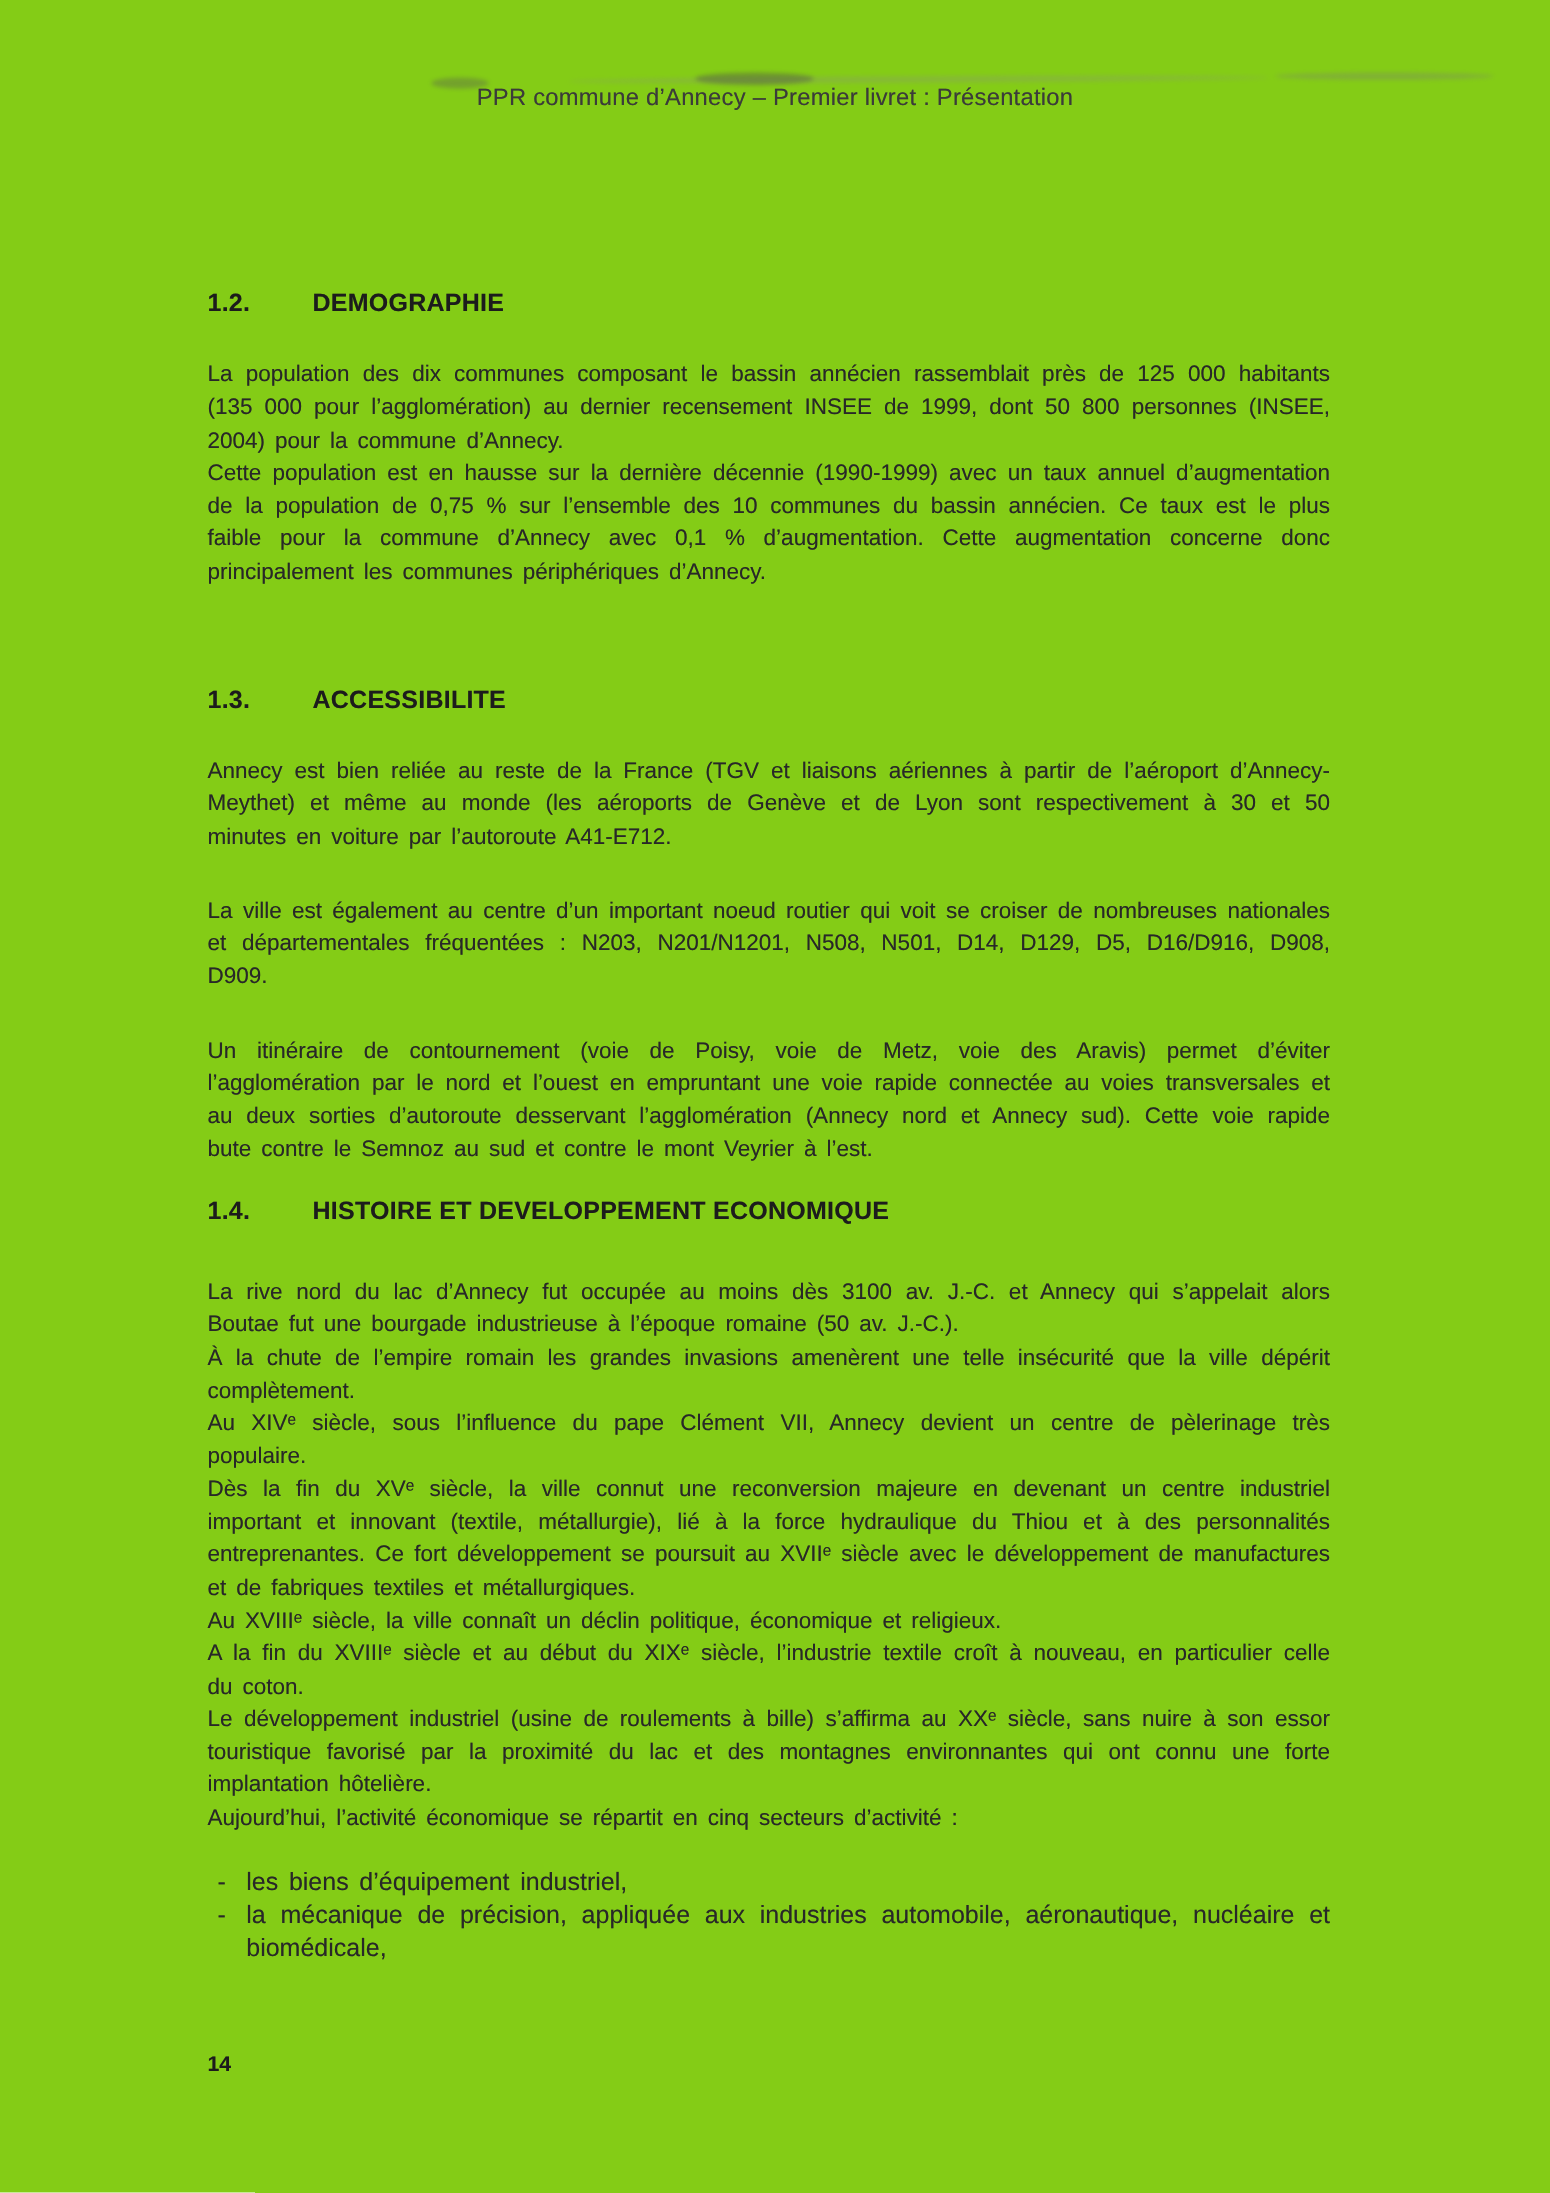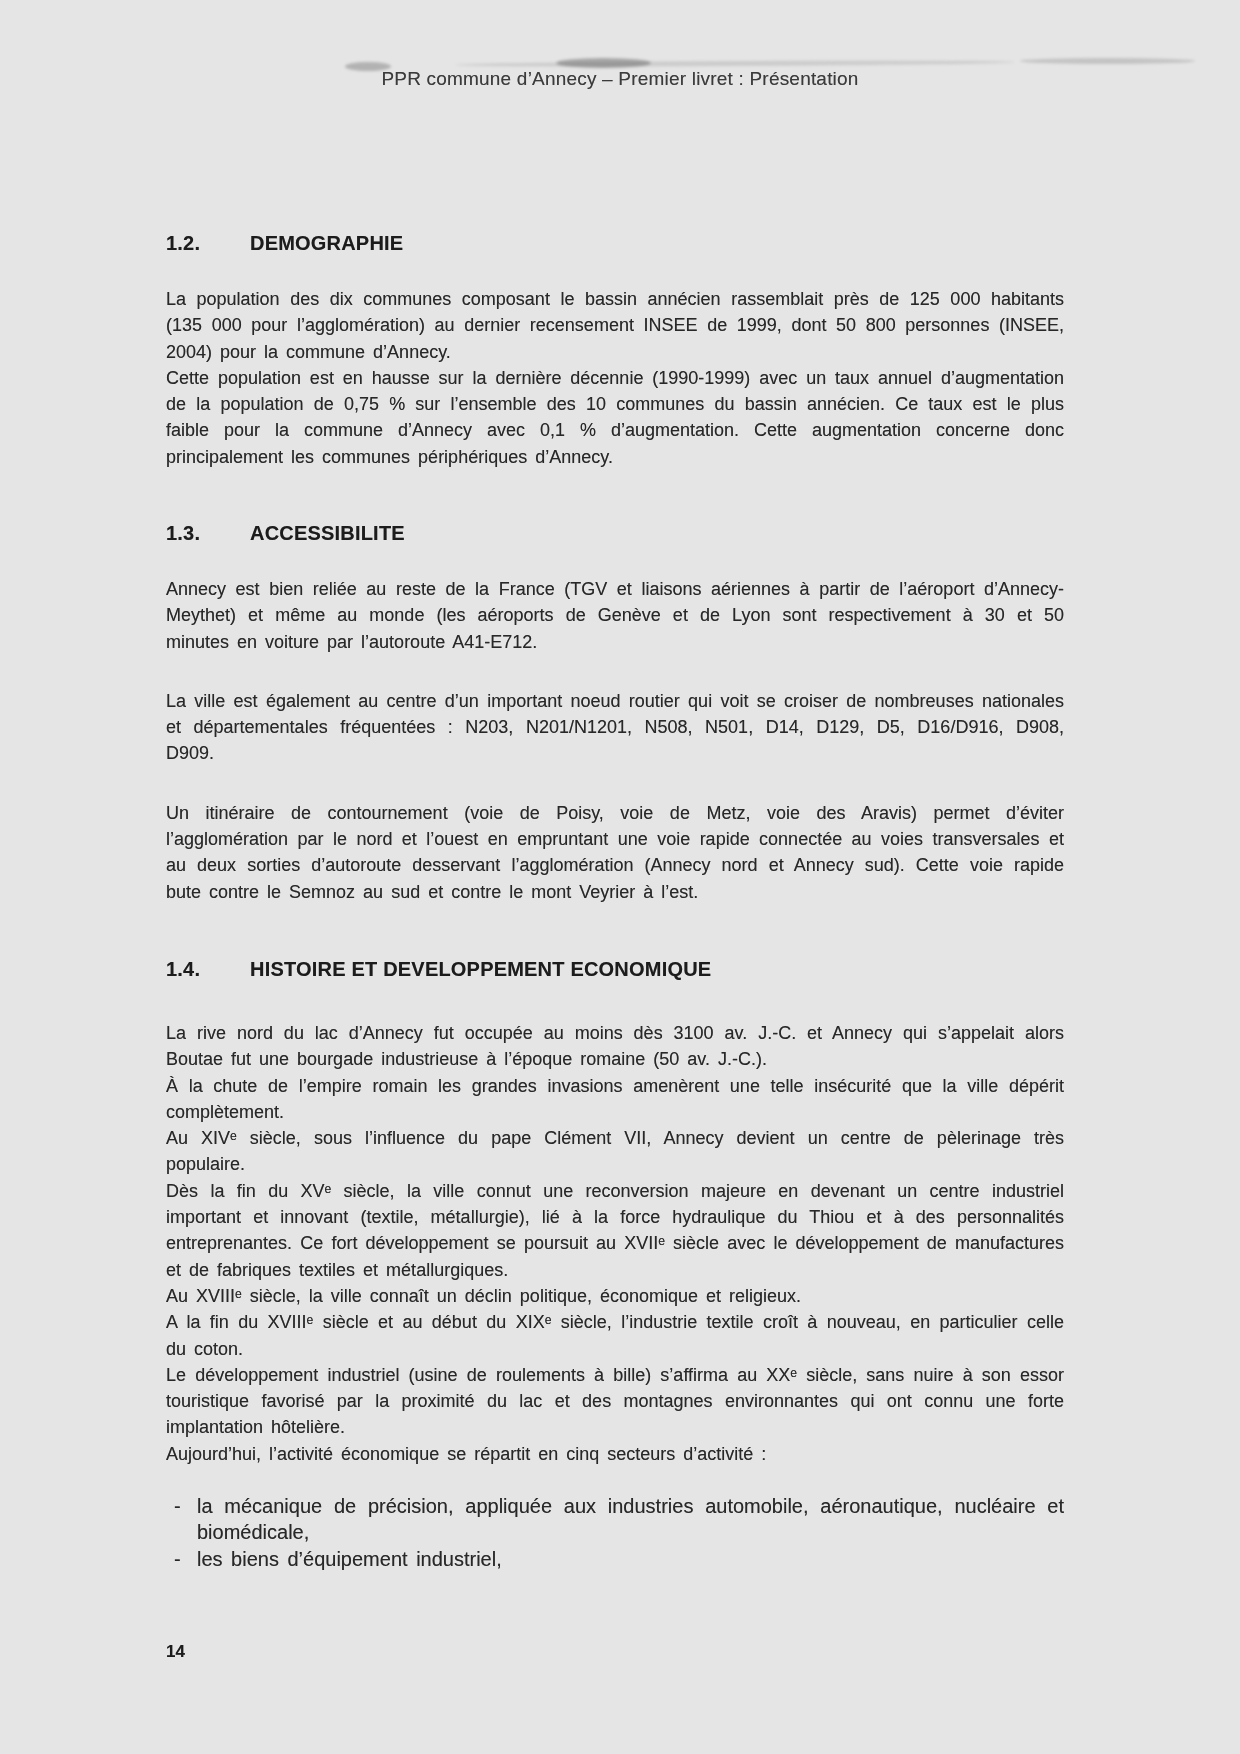--- a/index.html
+++ b/index.html
@@ -4,21 +4,21 @@
 <style>
   html, body {
     margin: 0;
     padding: 0;
     background: #ffffff;
   }
   .page {
     position: relative;
     width: 1240px;
     height: 1754px;
-    background: #e5e5e5;
+    background: #84cc16;
     overflow: hidden;
     font-family: "Liberation Sans", "DejaVu Sans", sans-serif;
     color: #282828;
   }
   
   .page * {
     text-shadow: 0 0 0.5px rgba(45,45,45,0.45);
   }
 
   
@@ -45,21 +45,21 @@
   }
 
   .col {
     position: absolute;
     left: 166px;
     width: 898px;
   }
 
   section { position: absolute; left: 0; width: 898px; }
   #sec-demographie   { top: 230px; }
-  #sec-accessibilite { top: 520px; }
+  #sec-accessibilite { top: 547px; }
   #sec-histoire      { top: 956px; }
 
   .sec-h {
     display: flex;
     margin: 0;
     font-size: 20px;
     font-weight: bold;
     line-height: 26px;
     color: #1c1c1c;
     letter-spacing: .2px;
@@ -151,22 +151,22 @@
       <div class="sec-body">
         <p class="para">La rive nord du lac d’Annecy fut occupée au moins dès 3100 av. J.-C. et Annecy qui s’appelait alors Boutae fut une bourgade industrieuse à l’époque romaine (50 av. J.-C.).</p>
         <p class="para">À la chute de l’empire romain les grandes invasions amenèrent une telle insécurité que la ville dépérit complètement.</p>
         <p class="para">Au XIVᵉ siècle, sous l’influence du pape Clément VII, Annecy devient un centre de pèlerinage très populaire.</p>
         <p class="para">Dès la fin du XVᵉ siècle, la ville connut une reconversion majeure en devenant un centre industriel important et innovant (textile, métallurgie), lié à la force hydraulique du Thiou et à des personnalités entreprenantes. Ce fort développement se poursuit au XVIIᵉ siècle avec le développement de manufactures et de fabriques textiles et métallurgiques.</p>
         <p class="para">Au XVIIIᵉ siècle, la ville connaît un déclin politique, économique et religieux.</p>
         <p class="para">A la fin du XVIIIᵉ siècle et au début du XIXᵉ siècle, l’industrie textile croît à nouveau, en particulier celle du coton.</p>
         <p class="para">Le développement industriel (usine de roulements à bille) s’affirma au XXᵉ siècle, sans nuire à son essor touristique favorisé par la proximité du lac et des montagnes environnantes qui ont connu une forte implantation hôtelière.</p>
         <p class="para">Aujourd’hui, l’activité économique se répartit en cinq secteurs d’activité :</p>
         <ul class="dash-list">
+          <li>les biens d’équipement industriel,</li>
           <li>la mécanique de précision, appliquée aux industries automobile, aéronautique, nucléaire et biomédicale,</li>
-          <li>les biens d’équipement industriel,</li>
         </ul>
       </div>
     </section>
 
   </div>
 
   <div class="page-number">14</div>
 
 </div>
 

